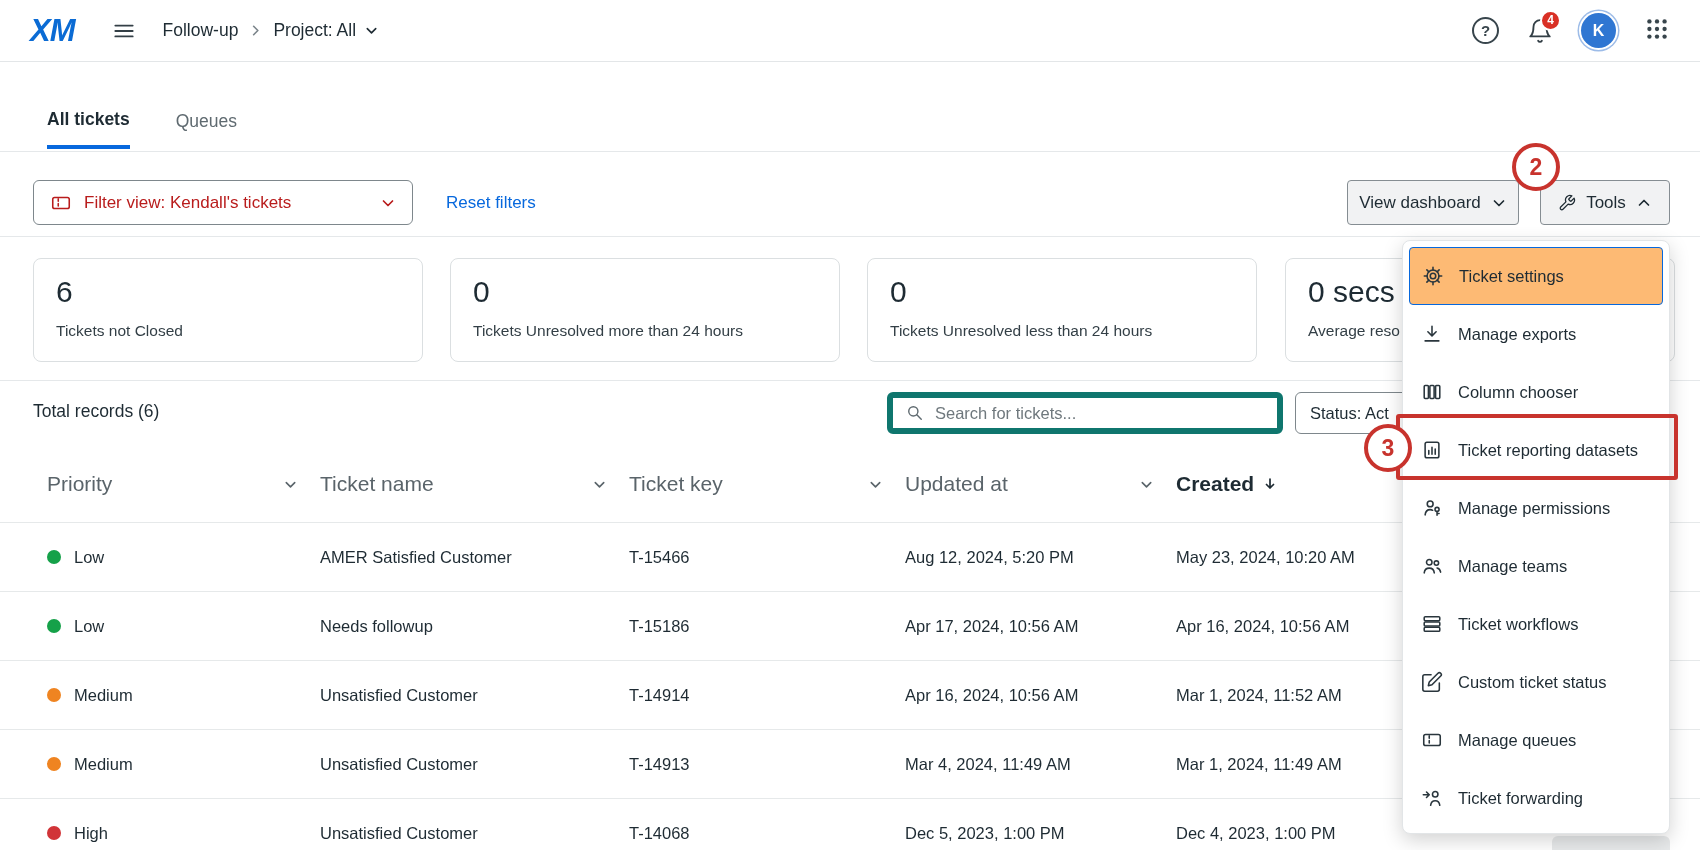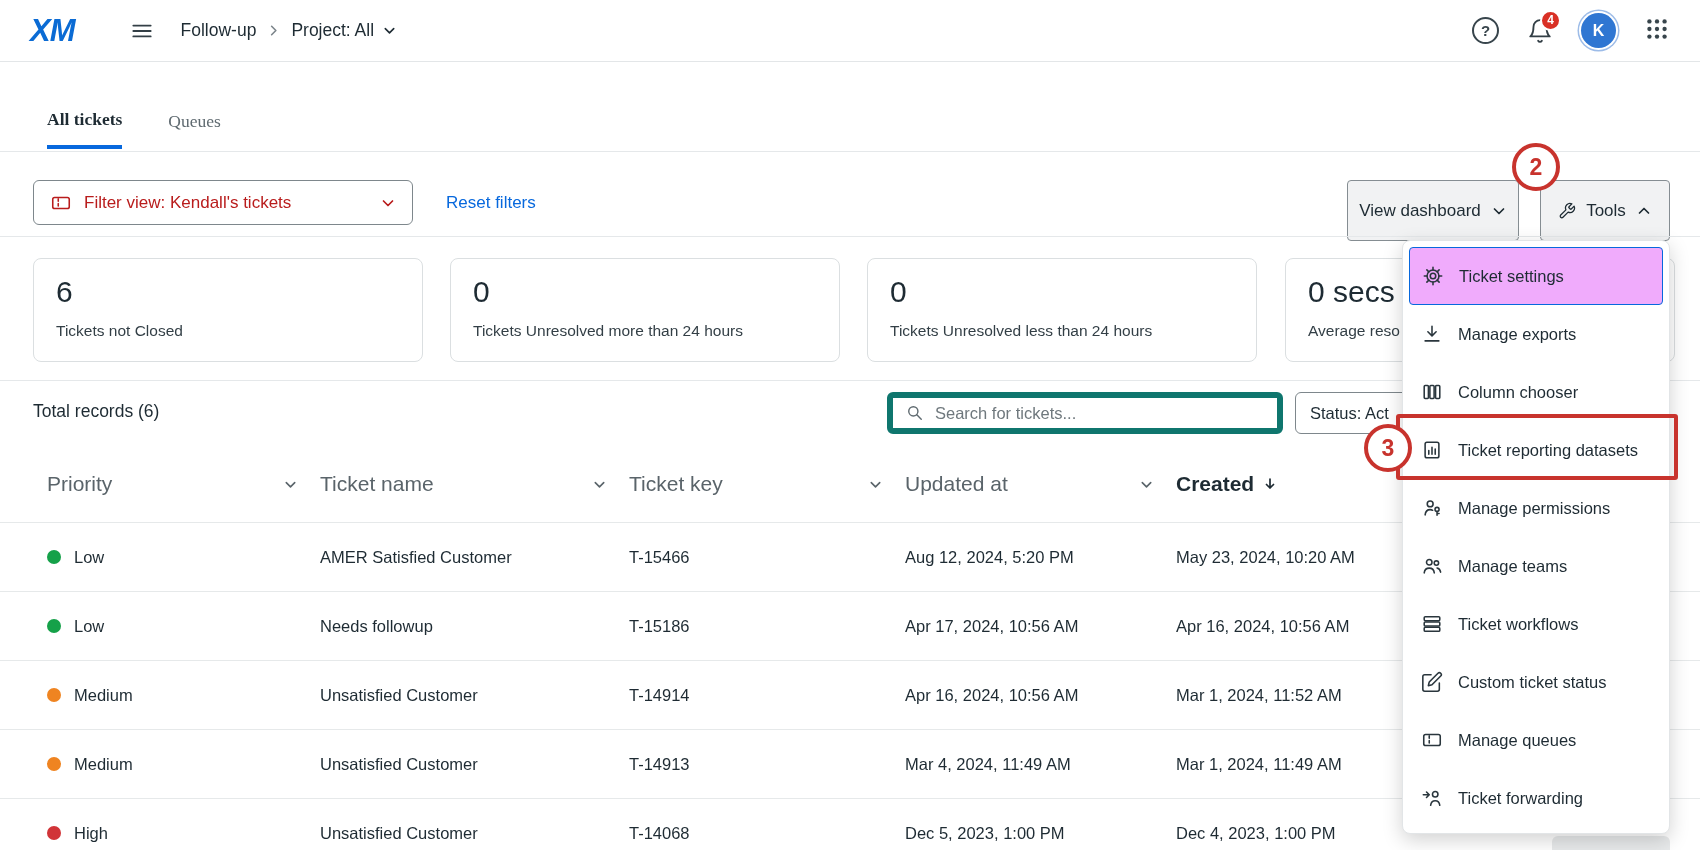--- a/index.html
+++ b/index.html
@@ -7,52 +7,52 @@
   body {
     position:relative; overflow:hidden; background:#fff;
     font-family:"Liberation Sans", sans-serif; color:#1E2B33;
   }
   .svgicon { fill:none; stroke:currentColor; stroke-width:1.7; stroke-linecap:round; stroke-linejoin:round; display:block; }
   button { font-family:inherit; }
 
   
   .topbar { position:absolute; top:0; left:0; width:1700px; height:62px; border-bottom:1px solid #E3E6E8;
             display:flex; align-items:center; padding:0 30px; background:#fff; z-index:20; }
-  .logo { font-size:31px; font-weight:800; font-style:italic; color:#0B6BD4; letter-spacing:-1px; margin-right:50px; }
+  .logo { font-size:31px; font-weight:800; font-style:italic; color:#0B6BD4; letter-spacing:-1px; margin-right:32px; }
   .menu-btn { background:none; border:none; cursor:pointer; color:#333F46; margin-right:22px; padding:4px; }
   .breadcrumb { display:flex; align-items:center; gap:10px; font-size:17.5px; color:#1E2B33; }
   .bc-project { font-weight:500; cursor:pointer; }
   .bc-sep { color:#7B848A; }
   .project-filter { display:flex; align-items:center; gap:8px; background:none; border:none; font-size:17.5px; color:#1E2B33; cursor:pointer; }
   .topbar-right { margin-left:auto; display:flex; align-items:center; gap:28px; }
   .help-btn { width:27px; height:27px; border:2px solid #38454C; border-radius:50%; background:#fff; color:#38454C;
               font-size:15px; font-weight:700; display:flex; align-items:center; justify-content:center; cursor:pointer; }
   .bell-wrap { position:relative; background:none; border:none; color:#333F46; cursor:pointer; }
   .badge { position:absolute; top:-8px; right:-8px; min-width:21px; height:21px; padding:0 4px; border-radius:11px;
            background:#D93025; color:#fff; font-size:12px; font-weight:700; display:flex; align-items:center;
            justify-content:center; border:2.5px solid #fff; }
   .avatar { width:35px; height:35px; border-radius:50%; background:#2F76D2; color:#fff; font-size:16px; font-weight:700;
             display:flex; align-items:center; justify-content:center; cursor:pointer; border:none;
             box-shadow:0 0 0 2px #fff, 0 0 0 3.5px #9DBCE8; }
   .waffle-btn { background:none; border:none; color:#38454C; cursor:pointer; }
 
   
   .tabs { position:absolute; top:109px; left:47px; display:flex; gap:46px; z-index:2; }
-  .tab { font-size:17.5px; color:#5F6A70; padding-bottom:15px; background:none; border:none; cursor:pointer;font-family:Liberation Serif, serif; }
+  .tab { font-size:17.5px; color:#5F6A70; padding-bottom:15px; background:none; border:none; cursor:pointer; }
   .tab.active { color:#1E2B33; font-weight:700; border-bottom:4px solid #0768DD; }
   .rule { position:absolute; left:0; width:1700px; height:1px; background:#E5E8EA; }
 
   
   .filter-btn { position:absolute; top:180px; left:33px; width:380px; height:45px; border:1px solid #7E878C;
                 border-radius:6px; background:#fff; display:flex; align-items:center; gap:12px; padding:0 16px;
                 color:#b91c1c; font-size:17px; cursor:pointer; }
   .chev-end { margin-left:auto; }
   .reset-link { position:absolute; top:180px; left:446px; height:45px; display:flex; align-items:center;
                 color:#0768DD; font-size:17px; background:none; border:none; cursor:pointer; }
-  .gray-btn { position:absolute; top:180px; height:61px; background:#F1F2F3; border:1px solid #858D92; border-radius:4px;
+  .gray-btn { position:absolute; top:180px; height:45px; background:#F1F2F3; border:1px solid #858D92; border-radius:4px;
               display:flex; align-items:center; justify-content:center; gap:10px; font-size:17px; color:#1E2B33; cursor:pointer; }
   .view-dash-btn { left:1347px; width:172px; }
   .tools-btn { left:1540px; width:130px; }
 
   
   .stat-card { position:absolute; top:258px; height:104px; width:390px; border:1px solid #DBDFE1; border-radius:8px;
                padding:16px 22px; background:#fff; }
   .stat-value { font-size:30px; color:#1E2B33; }
   .stat-label { font-size:15.5px; color:#333F46; margin-top:13px; white-space:nowrap; overflow:hidden; }
 
@@ -78,21 +78,21 @@
           align-items:center; border-top:1px solid #E6E9EA; font-size:16.5px; color:#1E2B33; cursor:pointer; }
   .priority-cell { display:flex; align-items:center; gap:13px; }
   .dot { width:14px; height:14px; border-radius:50%; }
   .dot.low { background:#15A149; } .dot.medium { background:#EF8421; } .dot.high { background:#D13438; }
 
   
   .tools-menu { position:absolute; top:240px; left:1402px; width:268px; padding:6px 0; background:#fff;
                 border:1px solid #E2E5E7; border-radius:8px; box-shadow:0 6px 20px rgba(0,0,0,.18); z-index:30; }
   .menu-item { height:58px; display:flex; align-items:center; gap:15px; padding:0 18px; font-size:16.5px;
                color:#1E2B33; cursor:pointer; }
-  .menu-item.selected { margin:0 6px; border:1.5px solid #0768DD; background:#f0abfc; border-radius:4px; padding:0 12px; }
+  .menu-item.selected { margin:0 6px; border:1.5px solid #0768DD; background:#fdba74; border-radius:4px; padding:0 12px; }
   .menu-item .micon { color:#2A363D; flex:0 0 auto; }
 
   
   .ann-circle { position:absolute; width:48px; height:48px; border-radius:50%; background:#fff; border:4px solid #C8332D;
                 color:#C8332D; font-size:23px; font-weight:700; display:flex; align-items:center; justify-content:center;
                 z-index:50; }
   .ann-box { position:absolute; left:1396px; top:414px; width:282px; height:66px; border:4px solid #C8332D;
              border-radius:3px; z-index:45; pointer-events:none; }
   #ann2 { left:1512px; top:143px; }
   #ann3 { left:1364px; top:424px; }

